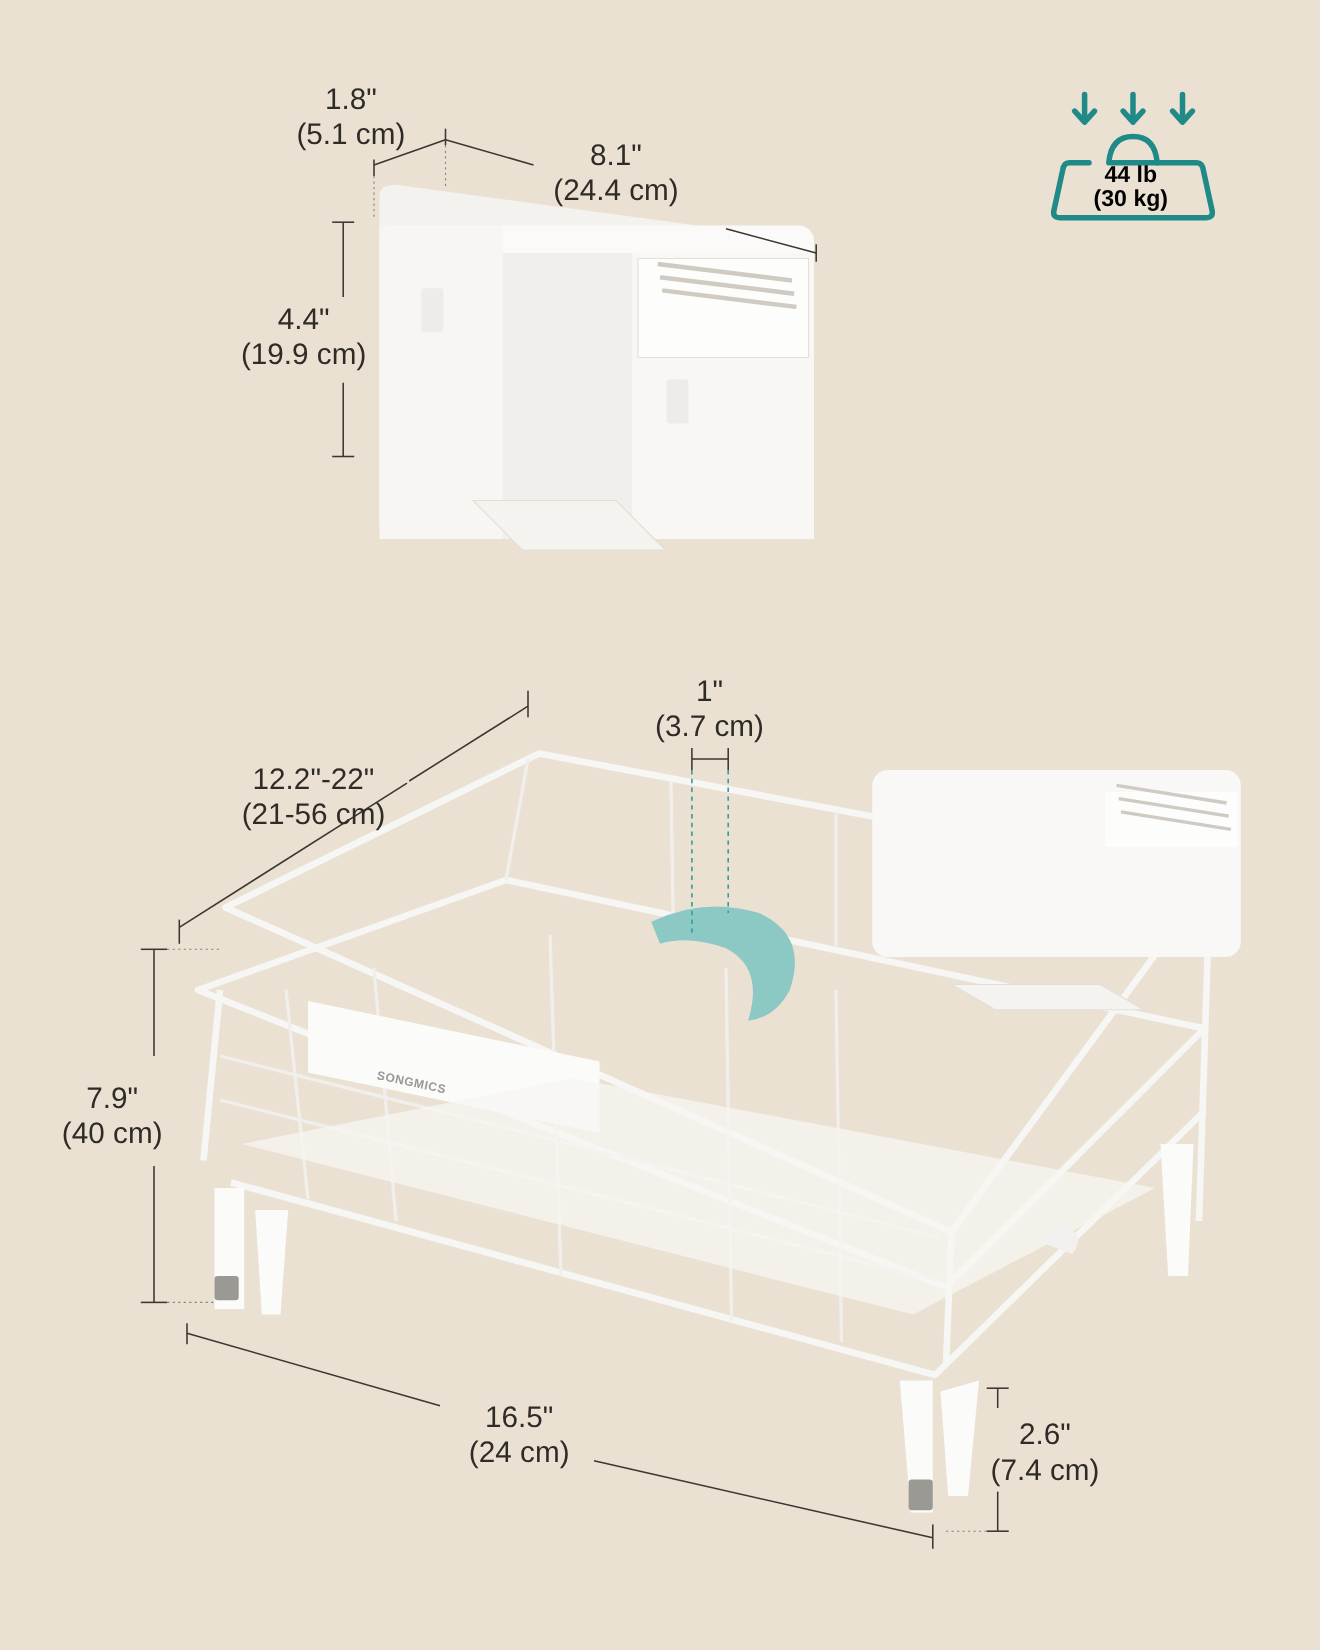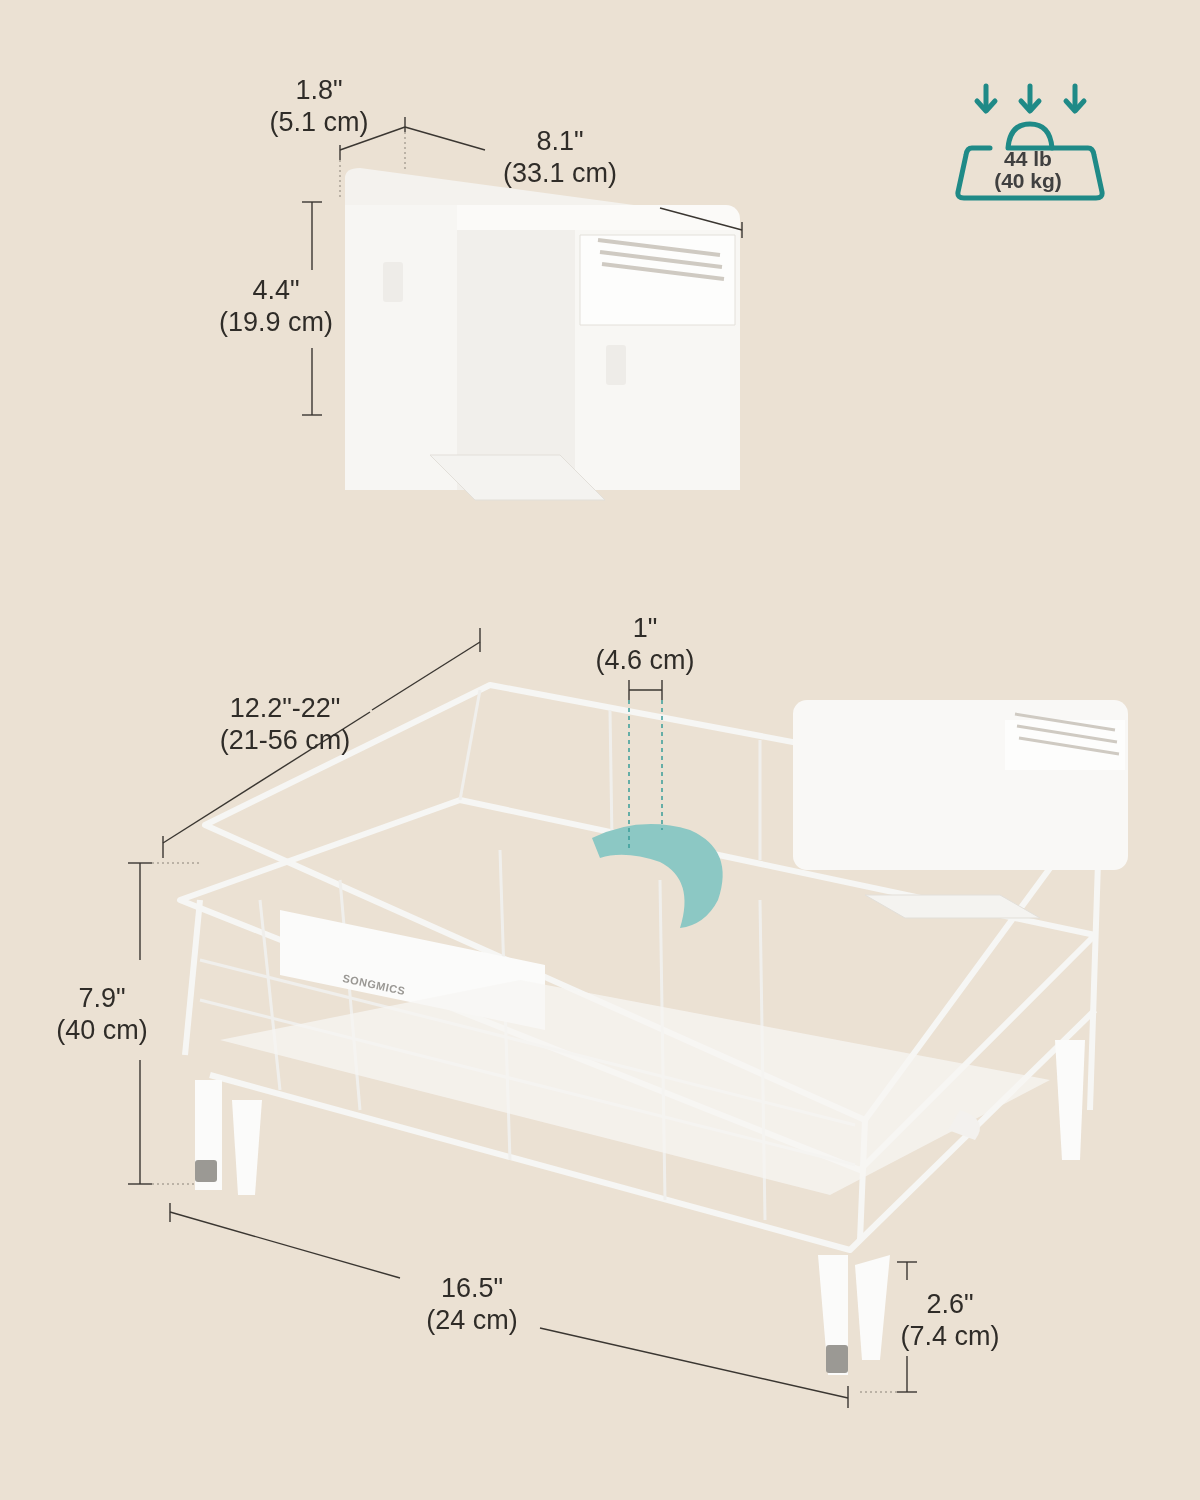--- a/index.html
+++ b/index.html
@@ -12,21 +12,21 @@
   }
   .stage { position: absolute; left: 0; top: 0; width: 1200px; height: 1500px; }
   .dim {
     position: absolute; text-align: center; font-size: 27px; line-height: 32px;
     color: #2f2c28; white-space: nowrap;
   }
   .dim span { display: block; }
   svg { position: absolute; left: 0; top: 0; }
   .badge-text {
     position: absolute; left: 976px; top: 148px; width: 104px; text-align: center;
-    color: #404040; font-weight: bold; font-size: 21px; line-height: 22px;
+    color: #000000; font-weight: bold; font-size: 21px; line-height: 22px;
   }
   .badge-text span { display: block; }
 </style>
 </head>
 <body>
 
 <div class="stage">
 
   <svg width="1200" height="1500" viewBox="0 0 1200 1500">
 
@@ -150,43 +150,43 @@
       <line x1="152" y1="1184" x2="195" y2="1184"></line>
       <line x1="152" y1="863" x2="200" y2="863"></line>
       <line x1="860" y1="1392" x2="897" y2="1392"></line>
     </g>
   </svg>
 
   <div style="position:absolute; left:344px; top:972px; font-size:11px; font-weight:bold; color:#9a9894; letter-spacing:0.5px; transform:rotate(12deg); transform-origin:left top;">SONGMICS</div>
 
   <div class="badge-text">
     <span>44 lb</span>
-    <span>(40 kg)</span>
+    <span>(30 kg)</span>
   </div>
 
   <div class="dim" style="left:258px; top:74px; width:122px;">
     <span>1.8"</span>
     <span>(5.1 cm)</span>
   </div>
   <div class="dim" style="left:490px; top:125px; width:140px;">
     <span>8.1"</span>
-    <span>(33.1 cm)</span>
+    <span>(24.4 cm)</span>
   </div>
   <div class="dim" style="left:214px; top:274px; width:124px;">
     <span>4.4"</span>
     <span>(19.9 cm)</span>
   </div>
 
   <div class="dim" style="left:200px; top:692px; width:170px;">
     <span>12.2"-22"</span>
     <span>(21-56 cm)</span>
   </div>
   <div class="dim" style="left:582px; top:612px; width:126px;">
     <span>1"</span>
-    <span>(4.6 cm)</span>
+    <span>(3.7 cm)</span>
   </div>
   <div class="dim" style="left:42px; top:982px; width:120px;">
     <span>7.9"</span>
     <span>(40 cm)</span>
   </div>
   <div class="dim" style="left:410px; top:1272px; width:124px;">
     <span>16.5"</span>
     <span>(24 cm)</span>
   </div>
   <div class="dim" style="left:888px; top:1288px; width:124px;">

